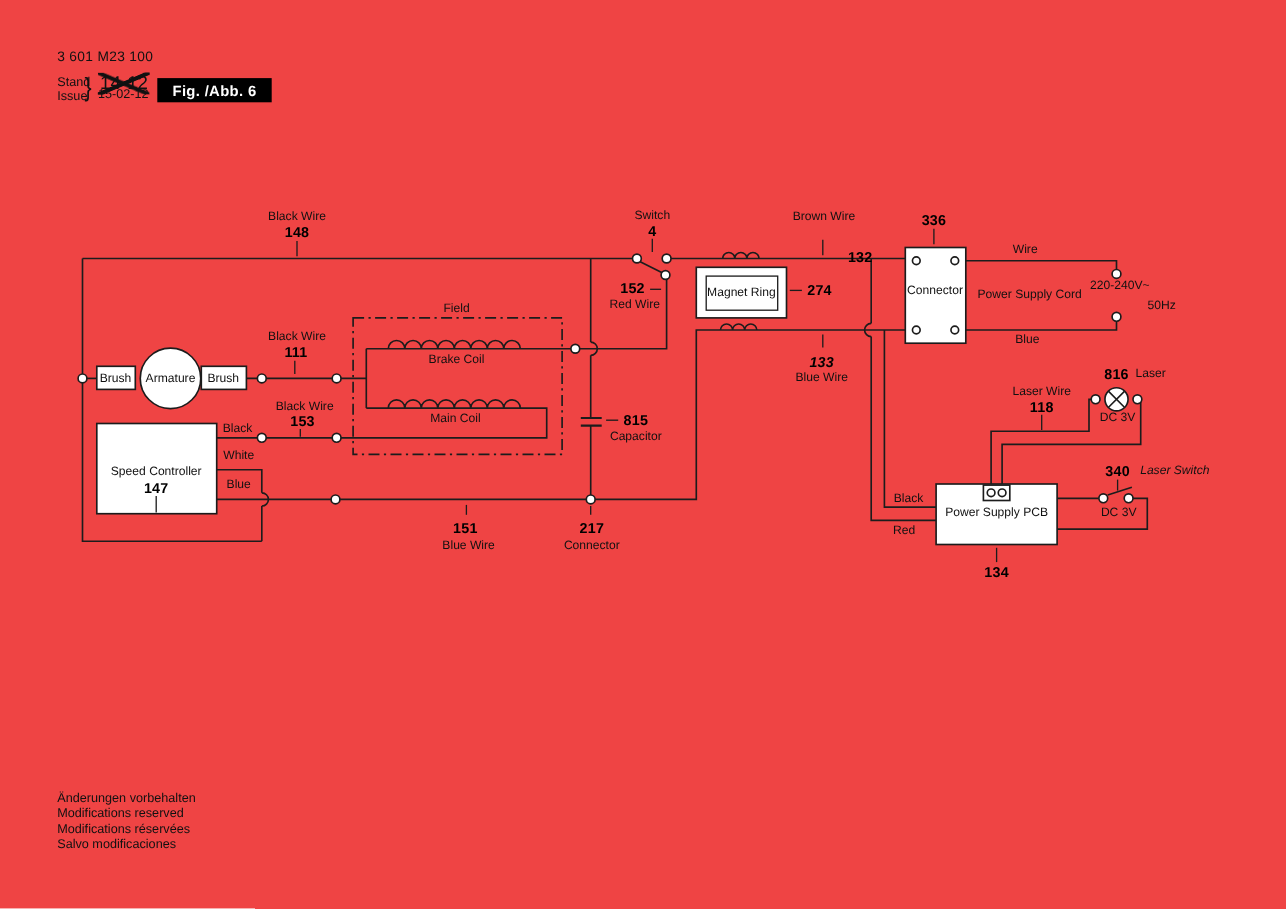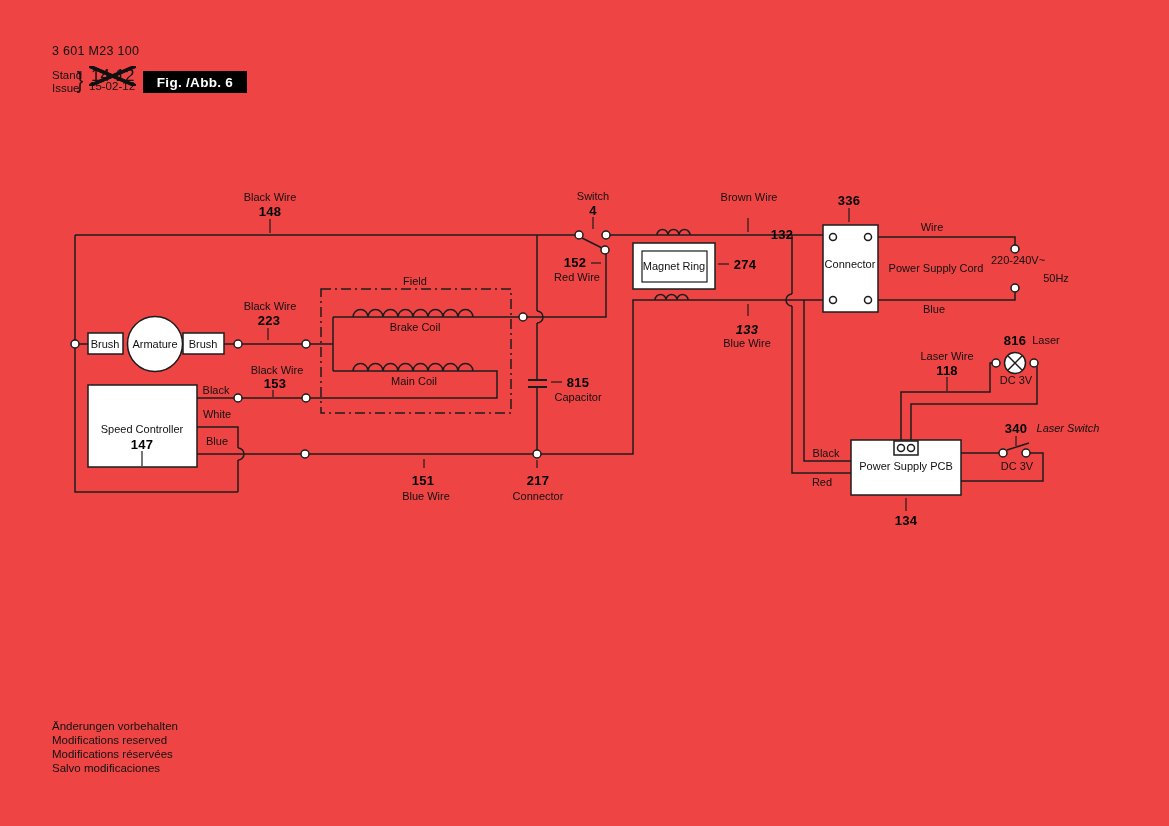--- a/index.html
+++ b/index.html
@@ -167,21 +167,21 @@
   <div class="t" style="left:577px;top:277px;">Red Wire</div>
 
   <div class="b" style="left:747px;top:329px;font-style:italic;">133</div>
   <div class="t" style="left:747px;top:343px;">Blue Wire</div>
 
   <div class="t" style="left:415px;top:281px;">Field</div>
   <div class="t" style="left:415px;top:327px;">Brake Coil</div>
   <div class="t" style="left:414px;top:381px;">Main Coil</div>
 
   <div class="t" style="left:270px;top:306px;">Black Wire</div>
-  <div class="b" style="left:269px;top:320px;">223</div>
+  <div class="b" style="left:269px;top:320px;">111</div>
 
   <div class="t" style="left:277px;top:370px;">Black Wire</div>
   <div class="b" style="left:275px;top:383px;">153</div>
 
   <div class="b" style="left:578px;top:382px;">815</div>
   <div class="t" style="left:578px;top:397px;">Capacitor</div>
 
   <div class="t" style="left:105px;top:344px;">Brush</div>
   <div class="t" style="left:155px;top:344px;">Armature</div>
   <div class="t" style="left:203px;top:344px;">Brush</div>

